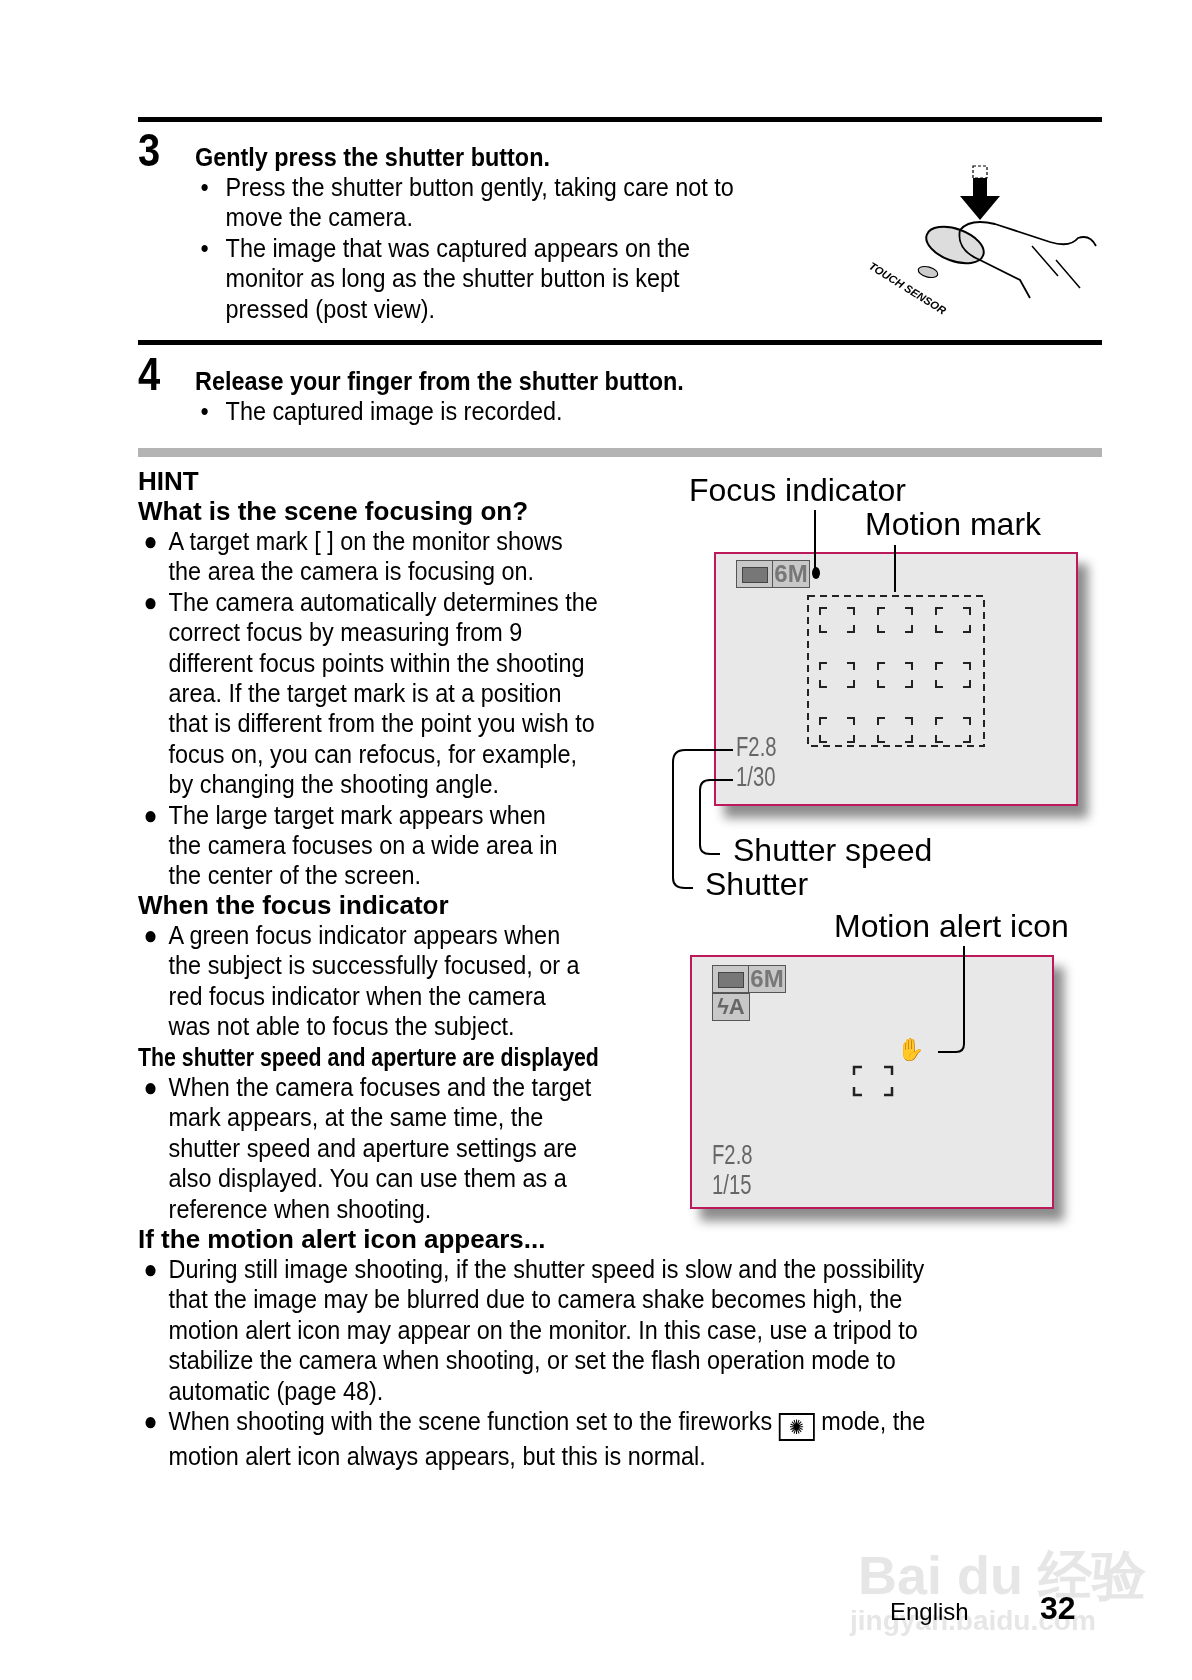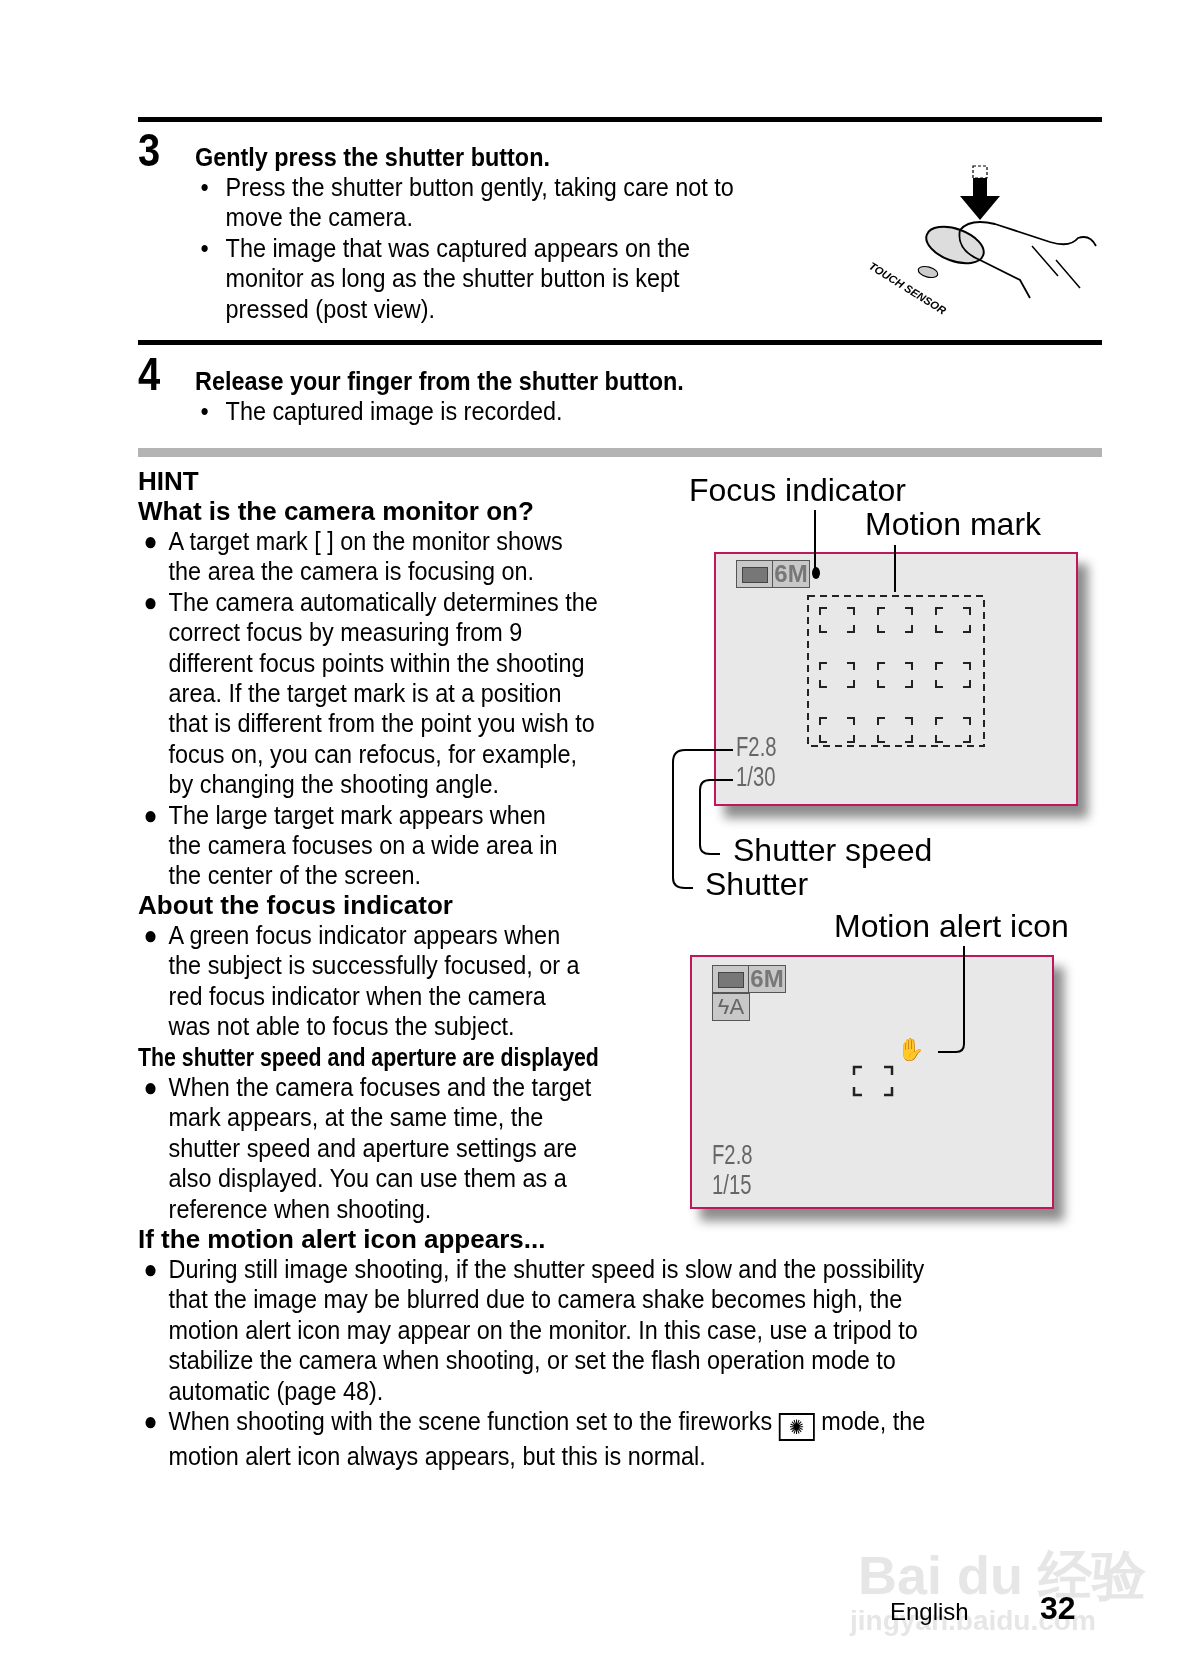--- a/index.html
+++ b/index.html
@@ -54,41 +54,41 @@
 <div class="rule-black" style="top:340px;"></div>
 <div class="step-num" style="top:350px;">4</div>
 <div class="step-title" style="top:366px;">Release your finger from the shutter button.</div>
 <ul class="dot-list body-text cond" style="left:195px; top:396px; width:680px;">
   <li><span class="b">•</span><span>The captured image is recorded.</span></li>
 </ul>
 
 <div class="rule-gray" style="top:448px;"></div>
 
 <div class="hint-h" style="top:466px;">HINT</div>
-<div class="hint-h" style="top:496px;">What is the camera monitor on?</div>
+<div class="hint-h" style="top:496px;">What is the scene focusing on?</div>
 
 <ul class="dot-list body-text cond" style="left:138px; top:526px; width:560px;">
   <li><span class="b">●</span>
     <span>A target mark [ ] on the monitor shows</span><br>
     <span>the area the camera is focusing on.</span></li>
   <li><span class="b">●</span>
     <span>The camera automatically determines the</span><br>
     <span>correct focus by measuring from 9</span><br>
     <span>different focus points within the shooting</span><br>
     <span>area. If the target mark is at a position</span><br>
     <span>that is different from the point you wish to</span><br>
     <span>focus on, you can refocus, for example,</span><br>
     <span>by changing the shooting angle.</span></li>
   <li><span class="b">●</span>
     <span>The large target mark appears when</span><br>
     <span>the camera focuses on a wide area in</span><br>
     <span>the center of the screen.</span></li>
 </ul>
 
-<div class="hint-h" style="top:890px;">About the focus indicator</div>
+<div class="hint-h" style="top:890px;">When the focus indicator</div>
 <ul class="dot-list body-text cond" style="left:138px; top:920px; width:560px;">
   <li><span class="b">●</span>
     <span>A green focus indicator appears when</span><br>
     <span>the subject is successfully focused, or a</span><br>
     <span>red focus indicator when the camera</span><br>
     <span>was not able to focus the subject.</span></li>
 </ul>
 
 <div class="hint-h cond" style="top:1042px; transform:scaleX(0.82);">The shutter speed and aperture are displayed</div>
 <ul class="dot-list body-text cond" style="left:138px; top:1072px; width:560px;">
@@ -152,21 +152,21 @@
 <div class="callout" style="left:733px; top:832px;">Shutter speed</div>
 <div class="callout" style="left:705px; top:866px;">Shutter</div>
 
 <div class="callout" style="left:834px; top:908px;">Motion alert icon</div>
 
 <div class="monitor" style="left:690px; top:955px; width:360px; height:250px;">
   <div class="icon-box" style="left:20px; top:8px; width:36px; height:26px;">
     <div style="position:absolute; left:5px; top:6px; width:24px; height:14px; background:#777; border:1px solid #444;"></div>
   </div>
   <div class="icon-box" style="left:56px; top:8px; width:36px; height:26px; color:#777; font-weight:bold; font-size:24px; line-height:26px; text-align:center;">6M</div>
-  <div class="icon-box" style="left:20px; top:36px; width:36px; height:26px; color:#666; font-weight:normal; font-size:22px; line-height:26px; text-align:center;">ϟA</div>
+  <div class="icon-box" style="left:20px; top:36px; width:36px; height:26px; color:#666; font-weight:bold; font-size:22px; line-height:26px; text-align:center;">ϟA</div>
   <div style="position:absolute; left:205px; top:80px; font-size:22px;">✋</div>
   <svg style="position:absolute; left:160px; top:108px;" width="42" height="32">
     <path d="M2,10 L2,2 L10,2 M32,2 L40,2 L40,10 M2,22 L2,30 L10,30 M32,30 L40,30 L40,22" stroke="#222" stroke-width="2.5" fill="none"></path>
   </svg>
   <div class="mon-val" style="left:20px; top:185px;">F2.8</div>
   <div class="mon-val" style="left:20px; top:215px;">1/15</div>
 </div>
 <svg class="abs" style="left:930px; top:940px;" width="60" height="120">
   <path d="M34,6 L34,104 Q34,112 26,112 L8,112" fill="none" stroke="#000" stroke-width="2"></path>
 </svg>

